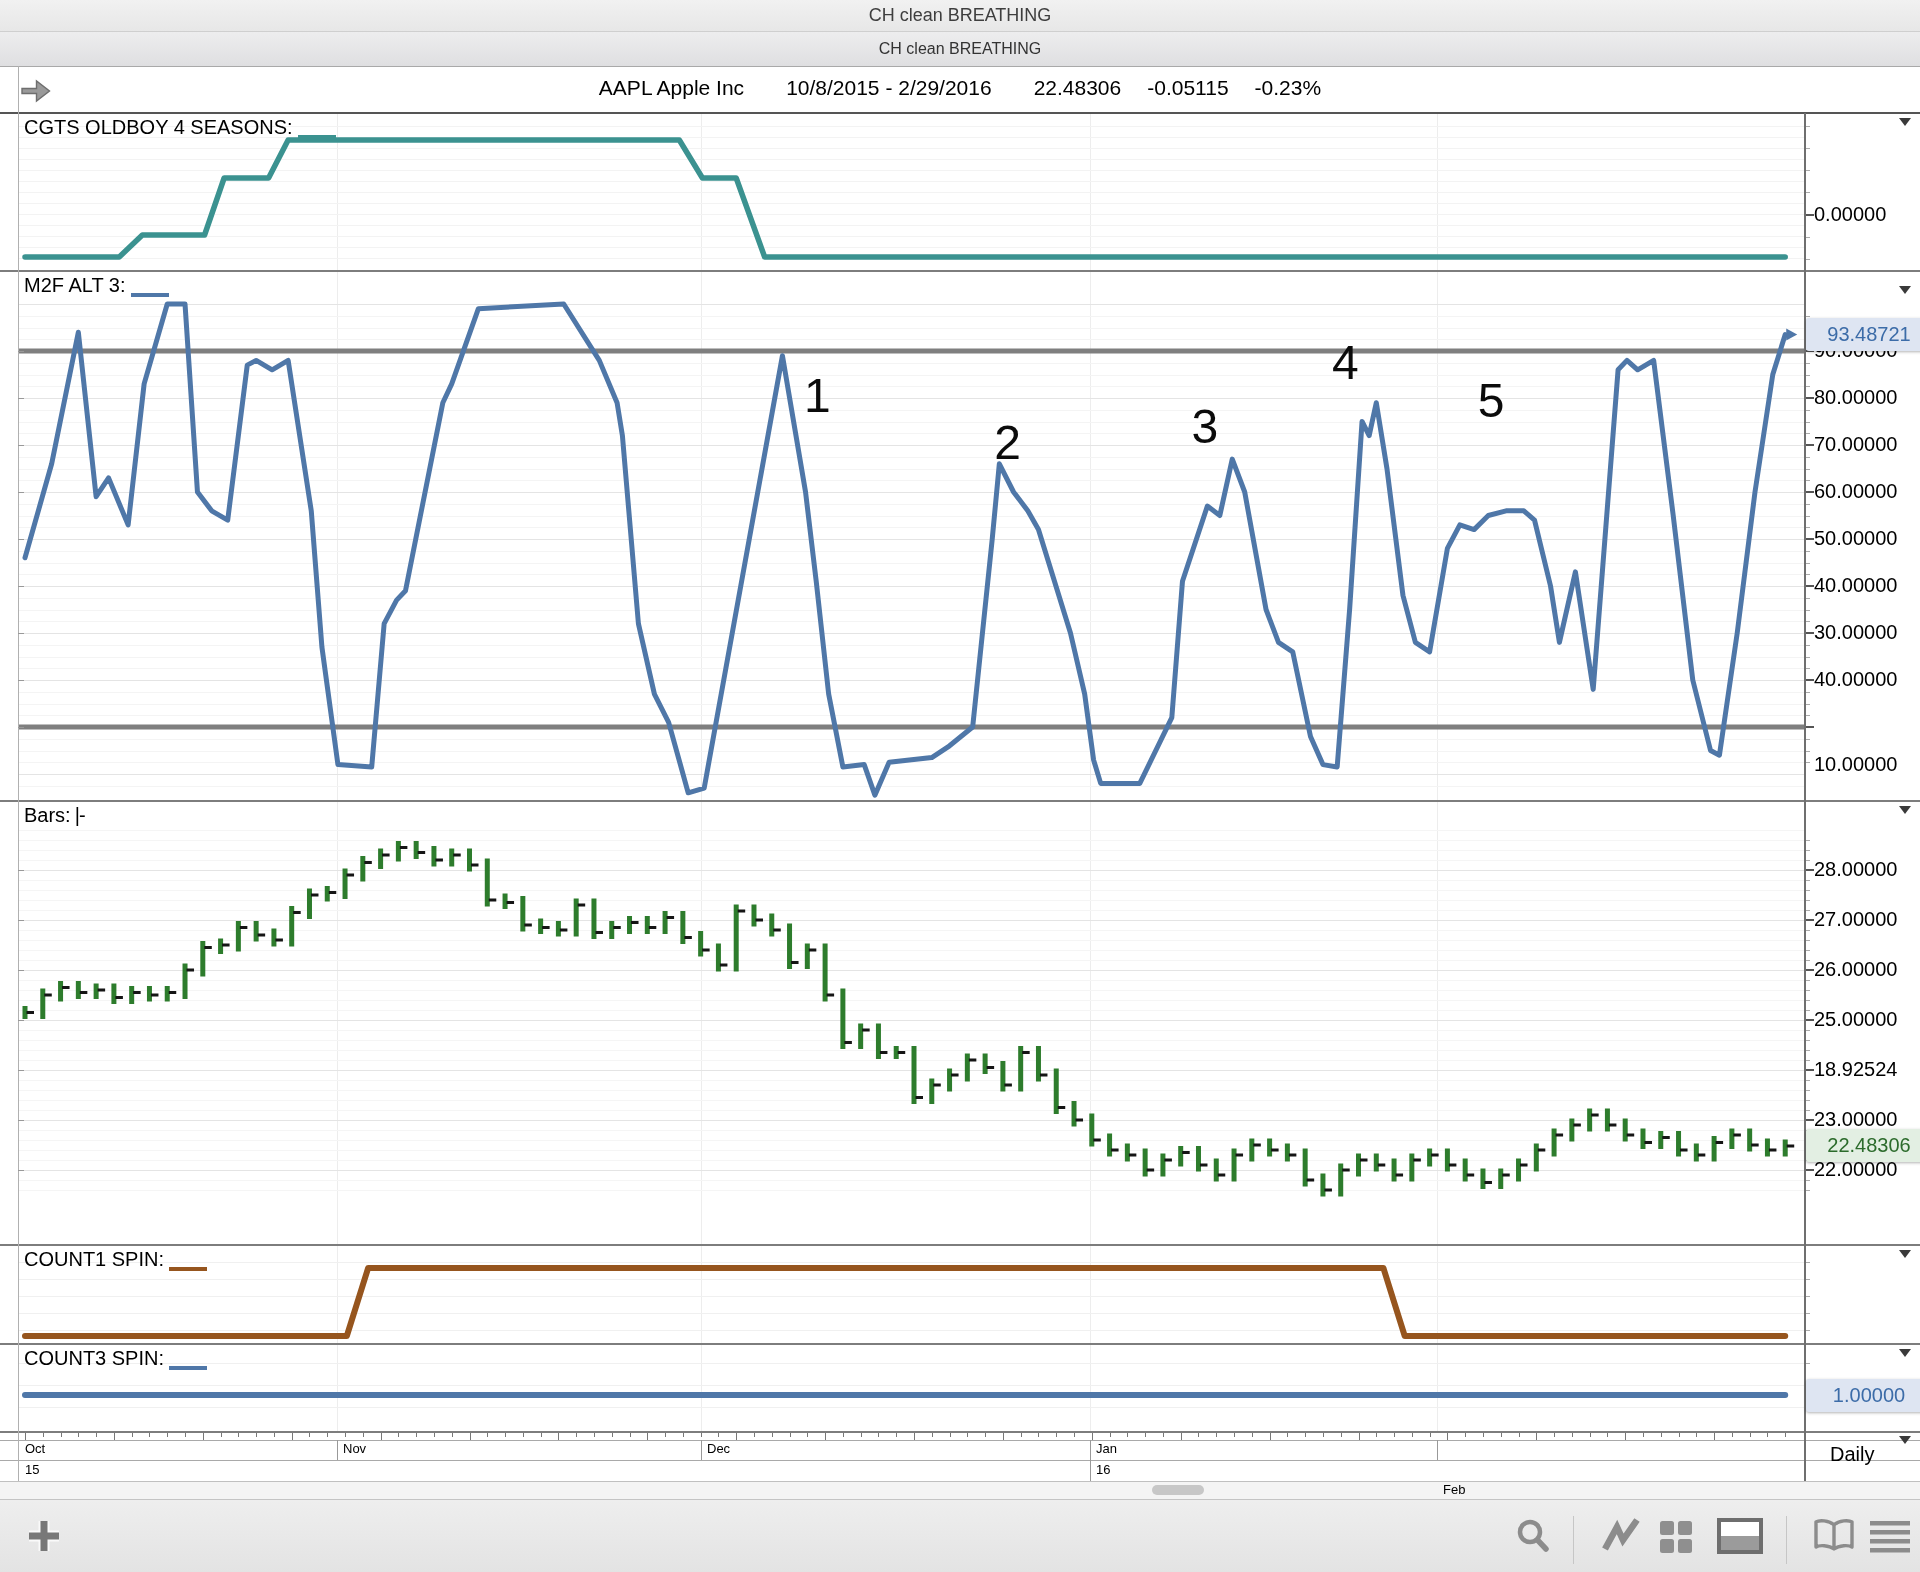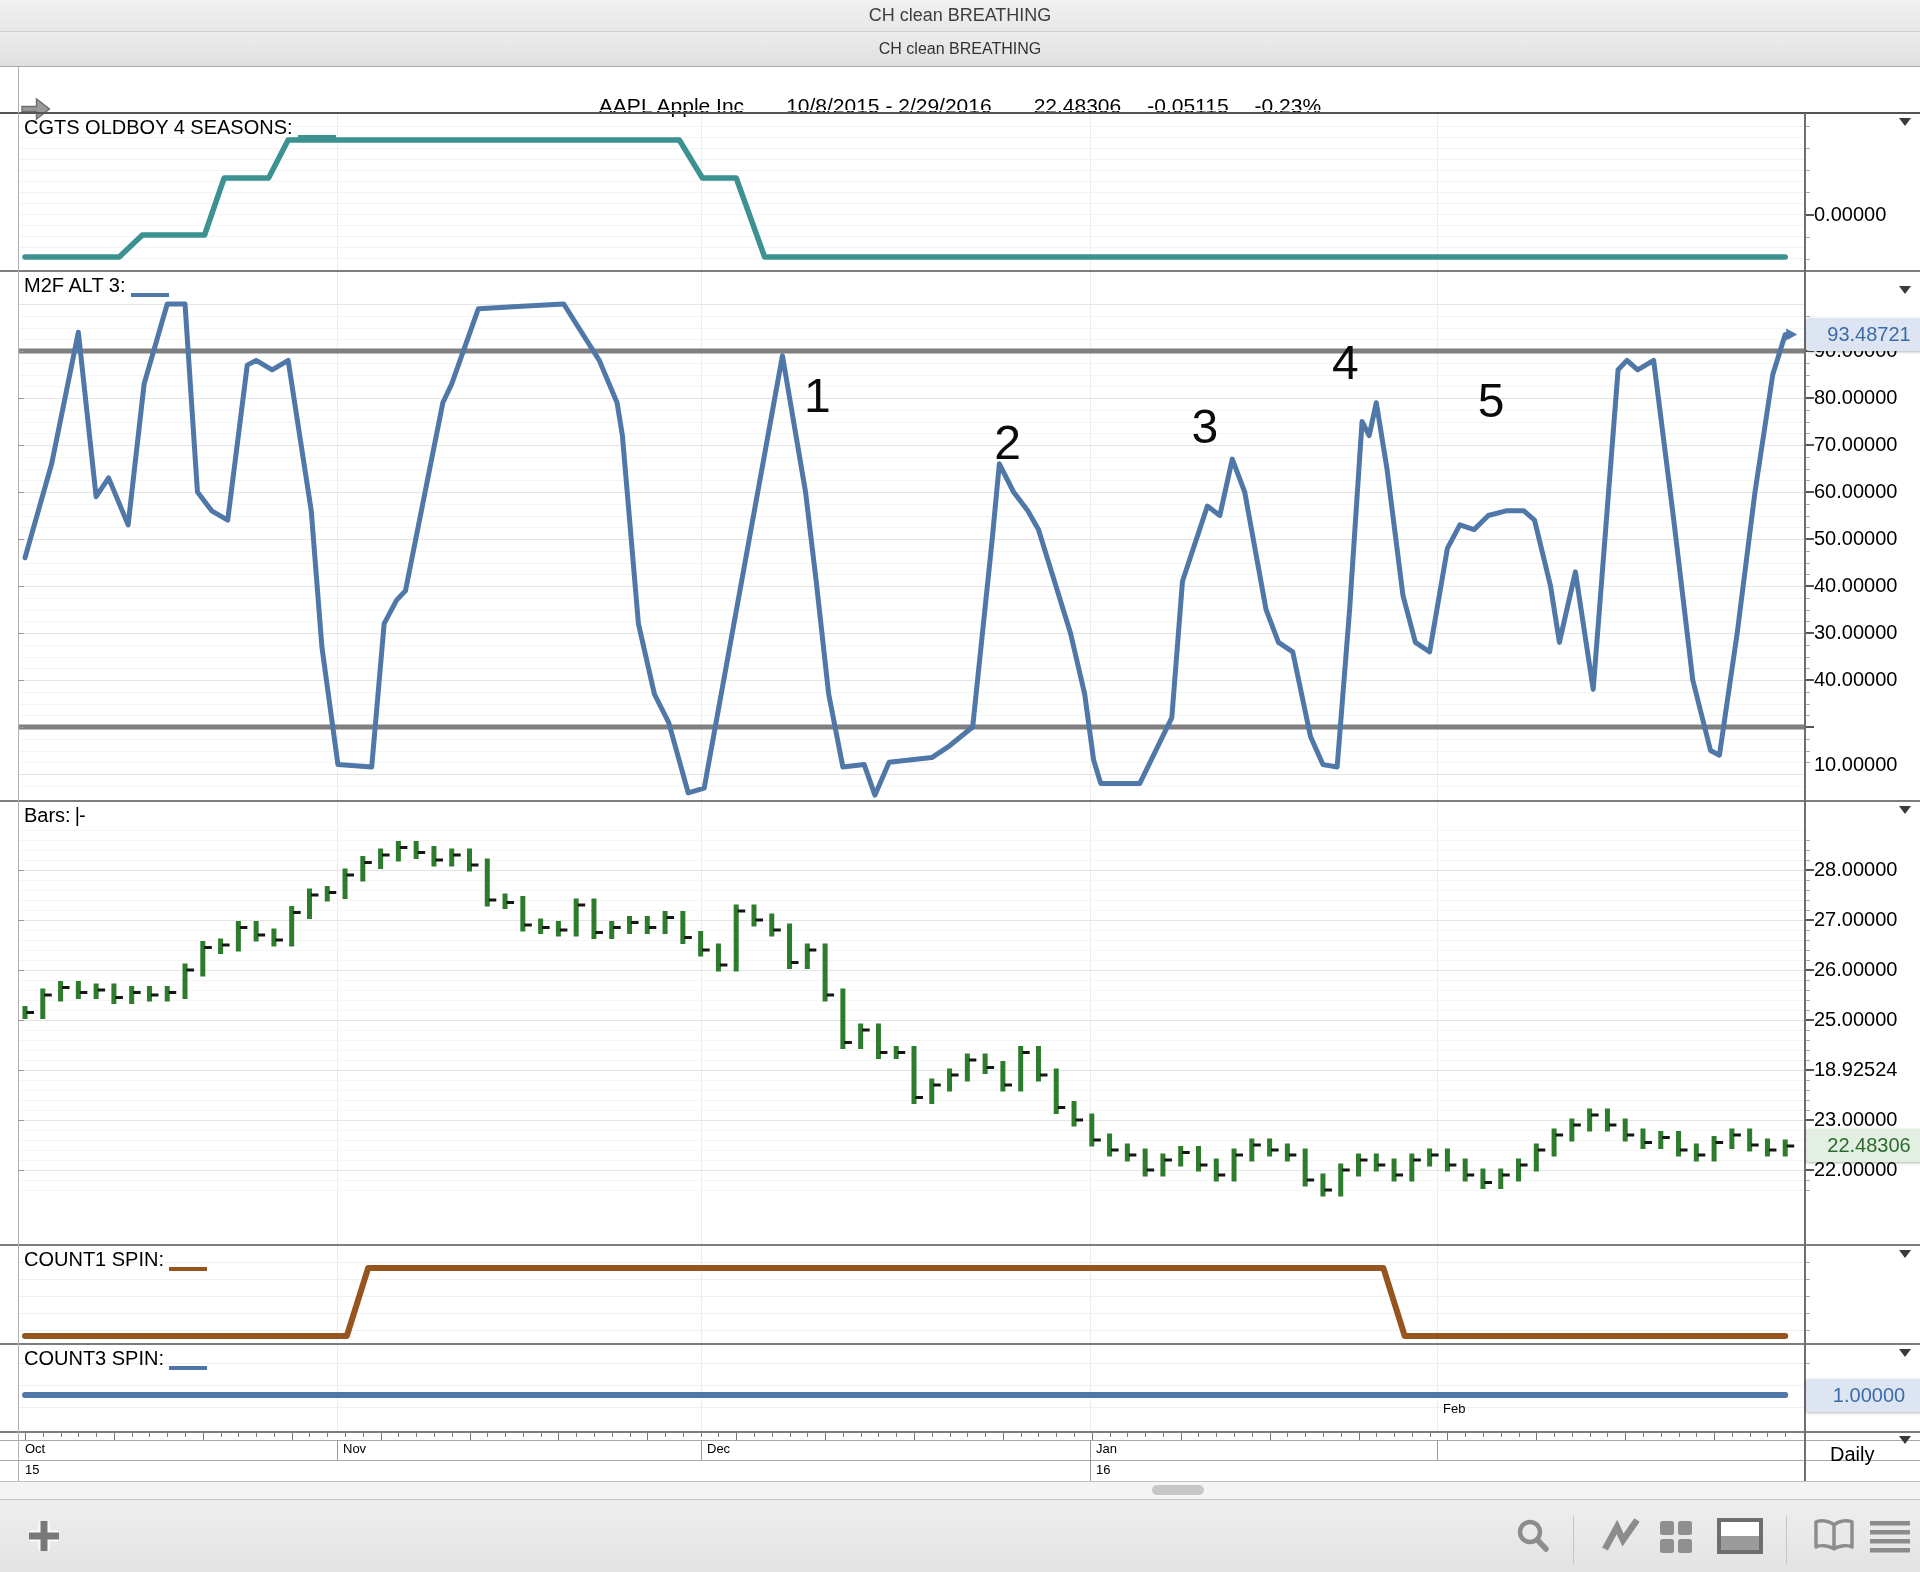--- a/index.html
+++ b/index.html
@@ -5,21 +5,21 @@
   html,body{margin:0;padding:0;background:#fff;}
   #app{position:relative;width:1920px;height:1572px;overflow:hidden;background:#fff;
        font-family:"Liberation Sans","DejaVu Sans",sans-serif;color:#000;text-align:center;}
   
   .titlebar{position:absolute;left:0;top:0;width:1920px;height:31px;
     background:linear-gradient(#f1f1f1,#e7e7e7);border-bottom:1px solid #cfcfcf;
     display:flex;align-items:center;justify-content:center;font-size:18px;color:#3e3e3e;}
   .tabbar{position:absolute;left:0;top:32px;width:1920px;height:34px;
     background:linear-gradient(#ededee,#dfdfe1);border-bottom:1px solid #a9a9a9;
     display:flex;align-items:center;justify-content:center;font-size:16px;color:#333;}
-  .chart-header{position:absolute;left:0;top:85px;width:1920px;height:40px;background:#fff;}
+  .chart-header{position:absolute;left:0;top:67px;width:1920px;height:40px;background:#fff;}
   .header-text{position:absolute;left:50%;top:9px;transform:translateX(-50%);
     display:flex;align-items:center;font-size:21px;white-space:nowrap;}
   .header-text .g18{margin-left:4px}.header-text .g42{margin-left:42px}.header-text .g26{margin-left:26px}
   .nav-arrow{position:absolute;left:20px;top:10px;}
   
   .panel-label{position:absolute;display:flex;font-size:20px;color:#000;z-index:4;height:24px;}
   .swatch{display:inline-block;width:38px;height:4px;align-self:flex-end;margin-left:5px;margin-bottom:1px;}
   .bars-sample{font-size:20px;letter-spacing:-1px;margin-left:4px;}
   
   .axlab{position:absolute;left:1814px;font-size:20px;color:#000;white-space:nowrap;z-index:2;}
@@ -659,21 +659,21 @@
       <div class="annot" style="left:1332.054px;top:335.1px">4</div>
       <div class="annot" style="left:1477.8500000000001px;top:372.7px">5</div>
       <div class="mon" style="left:25px;top:1441px">Oct</div>
       <div style="position:absolute;left:337px;top:1440px;width:1px;height:20px;background:#999;z-index:2"></div>
       <div class="mon" style="left:343px;top:1441px">Nov</div>
       <div style="position:absolute;left:701px;top:1440px;width:1px;height:20px;background:#999;z-index:2"></div>
       <div class="mon" style="left:707px;top:1441px">Dec</div>
       <div style="position:absolute;left:1090px;top:1440px;width:1px;height:20px;background:#999;z-index:2"></div>
       <div class="mon" style="left:1096px;top:1441px">Jan</div>
       <div style="position:absolute;left:1437px;top:1440px;width:1px;height:20px;background:#999;z-index:2"></div>
-      <div class="mon" style="left:1443px;top:1401px">Feb</div>
+      <div class="mon" style="left:1443px;top:1482px">Feb</div>
       <div class="yr" style="left:25px;top:1462px">15</div>
       <div style="position:absolute;left:1090px;top:1460px;width:1px;height:21px;background:#999;z-index:2"></div>
       <div class="yr" style="left:1096px;top:1462px">16</div>
     </div>
 
   <div class="scroll-track">
     <div class="scroll-thumb"></div>
   </div>
 
   <div class="toolbar"></div>

